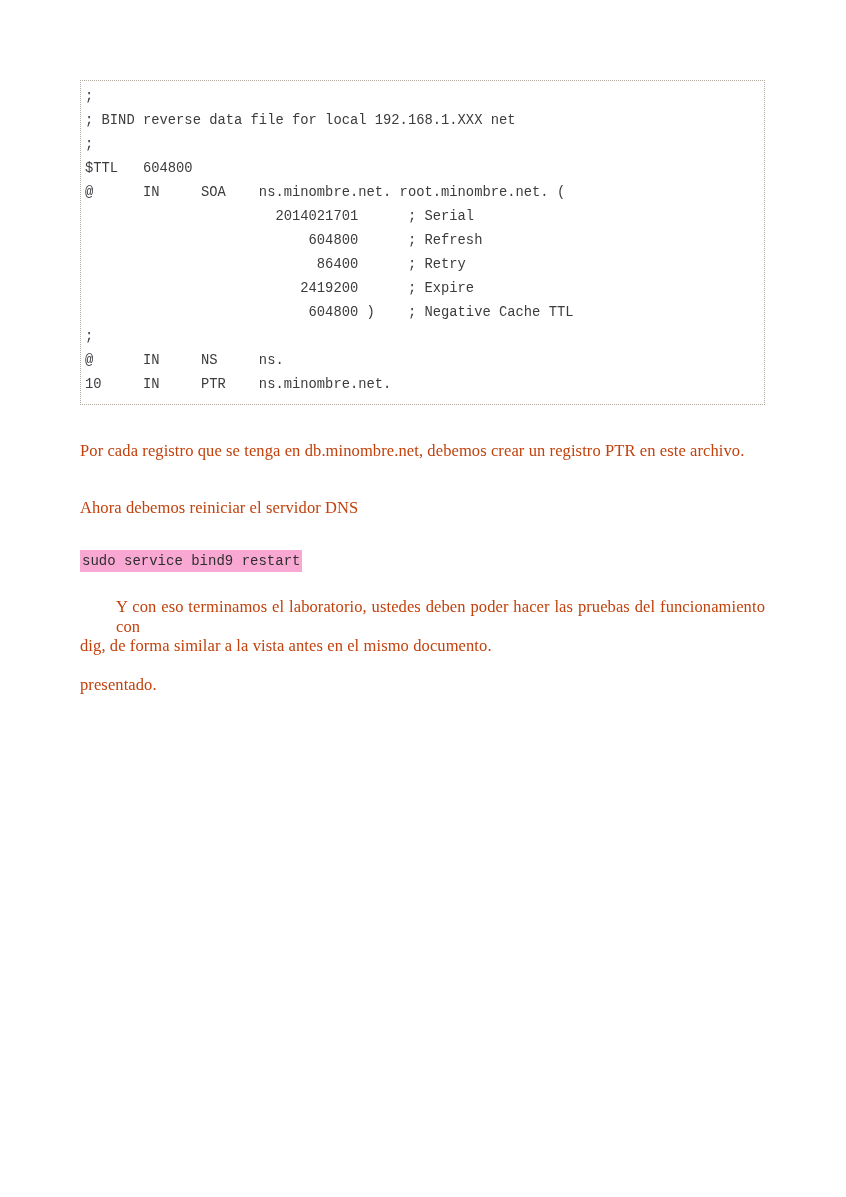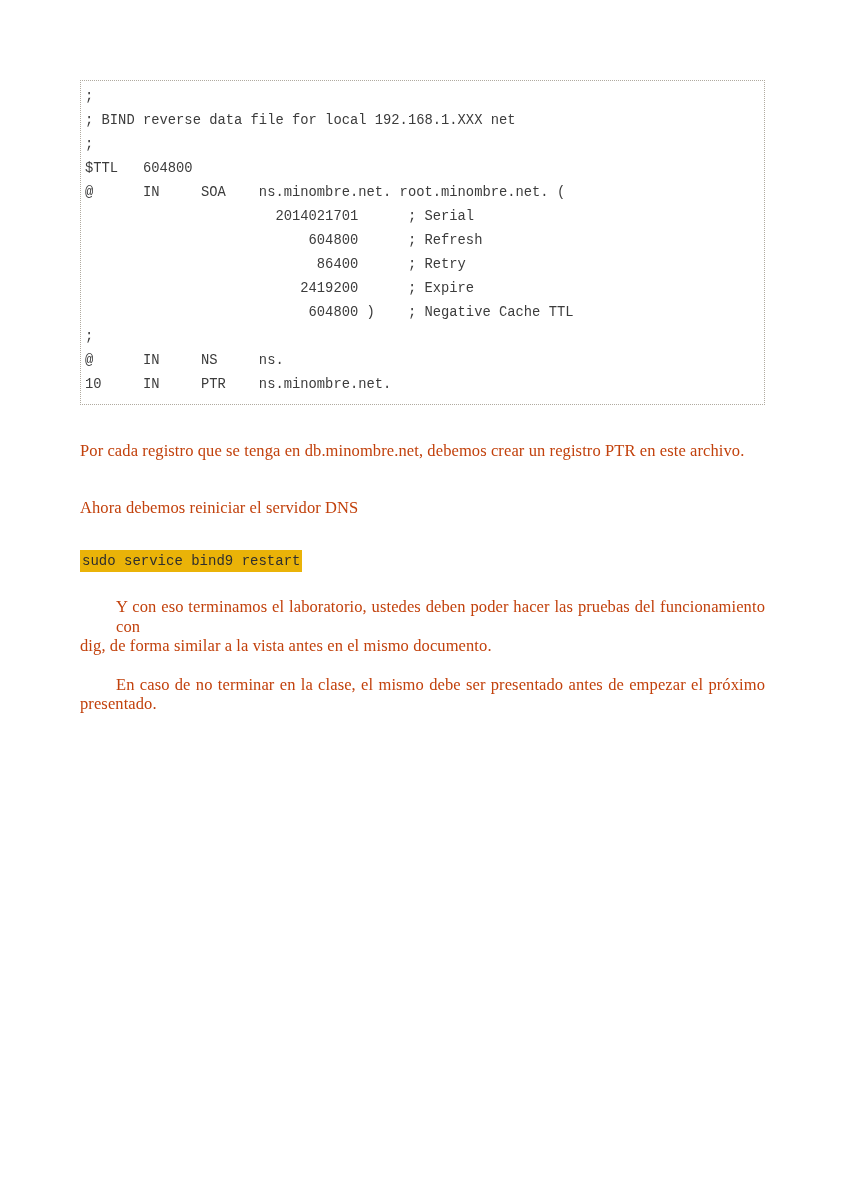--- a/index.html
+++ b/index.html
@@ -39,21 +39,21 @@
     letter-spacing: 0.1px;
   }
   .p1 { margin-top: 36px; }
   .p2 { margin-top: 37px; }
   .cmdwrap {
     margin-top: 31px;
     line-height: 24px;
     width: 685px;
   }
   .cmd {
-    background: #eab308;
+    background: #f9a8d4;
     font-family: "Liberation Mono", "DejaVu Sans Mono", monospace;
     font-size: 14px;
     color: #2e2e2e;
     padding: 3px 2px;
   }
   .p3 { margin-top: 24px; }
   .p4 { margin-top: 19px; }
   .jline {
     text-align: justify;
     text-align-last: justify;
@@ -86,17 +86,16 @@
   <div class="cmdwrap">
     <code class="cmd">sudo service bind9 restart</code>
   </div>
 
   <div class="body p3">
     <div class="jline">Y con eso terminamos el laboratorio, ustedes deben poder hacer las pruebas del funcionamiento con</div>
     <div>dig, de forma similar a la vista antes en el mismo documento.</div>
   </div>
 
   <div class="body p4">
-    <div class="jline">En caso de no terminar en la clase, el mismo debe ser presentado antes de empezar el próximo</div>
     <div>presentado.</div>
   </div>
 
 </div>
 
 </body></html>

